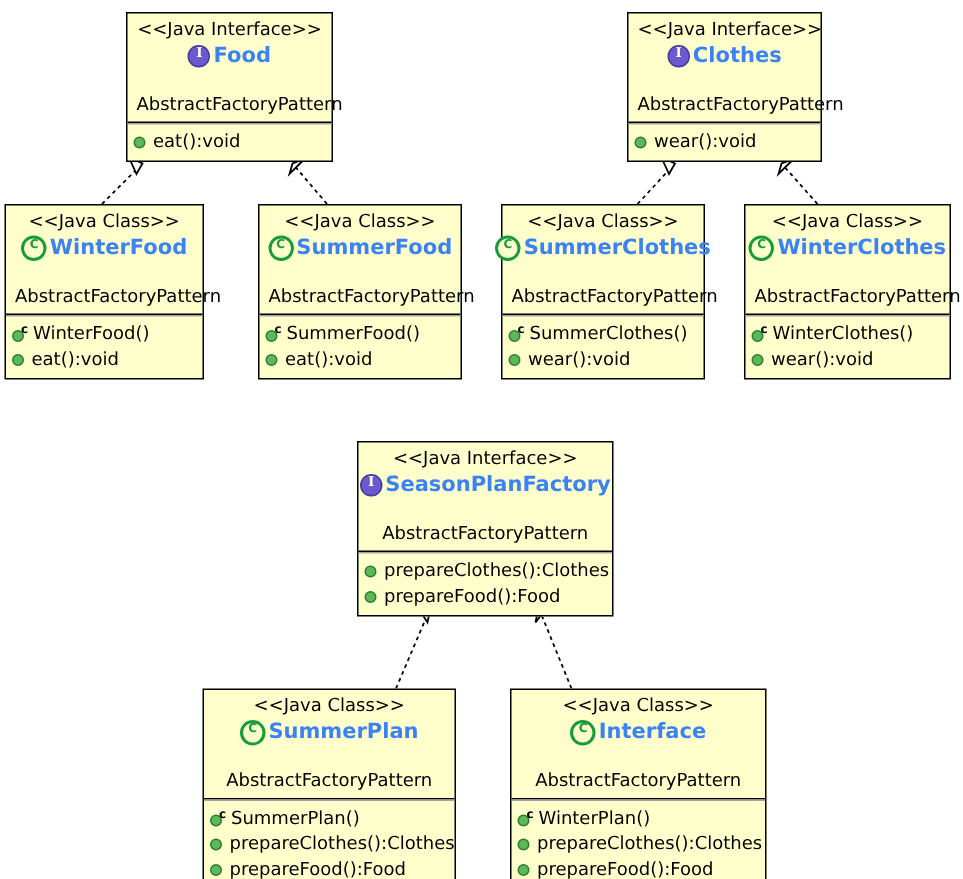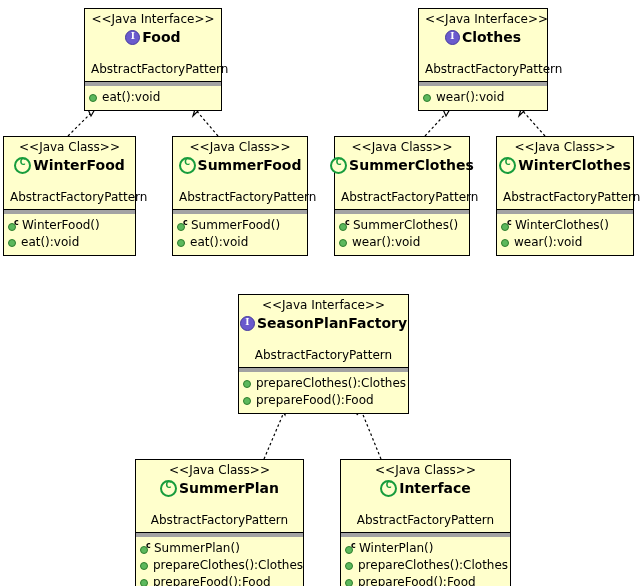--- a/index.html
+++ b/index.html
@@ -49,32 +49,32 @@
     display: flex;
     align-items: center;
     justify-content: center;
     gap: 2px;
     line-height: 18px;
     margin-top: 1px;
   }
   .type-name {
     font-size: 14px;
     font-weight: bold;
-    color: #000000;
+    color: #3b82f6;
     white-space: nowrap;
   }
   .package-name {
     font-size: 12px;
     color: #000000;
     line-height: 15px;
     margin-top: 16px;
     white-space: nowrap;
   }
   .box-members {
-    border-top: 4px solid #a3a3a3;
+    border-top: 1px solid #a3a3a3;
     padding: 3px 4px 4px 4px;
   }
   .member-row {
     display: flex;
     align-items: center;
     font-size: 12px;
     color: #000000;
     line-height: 17px;
     white-space: nowrap;
   }

